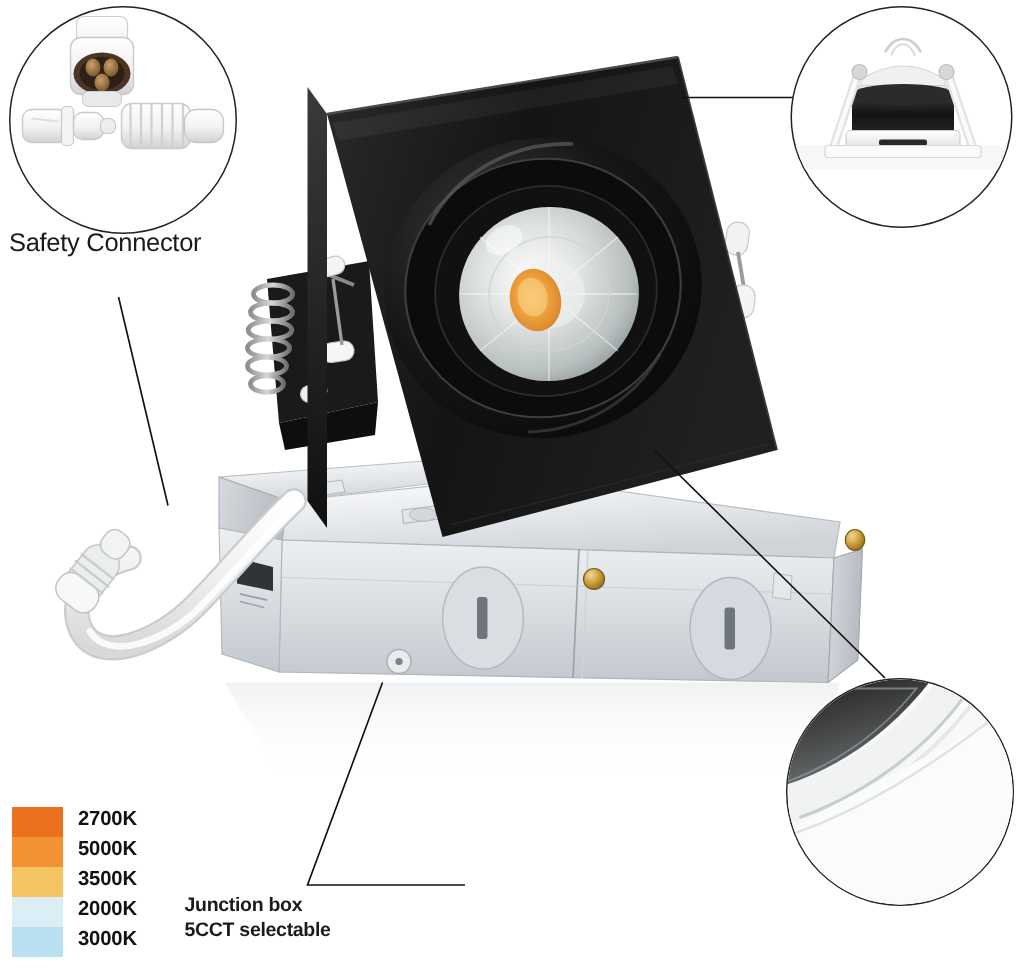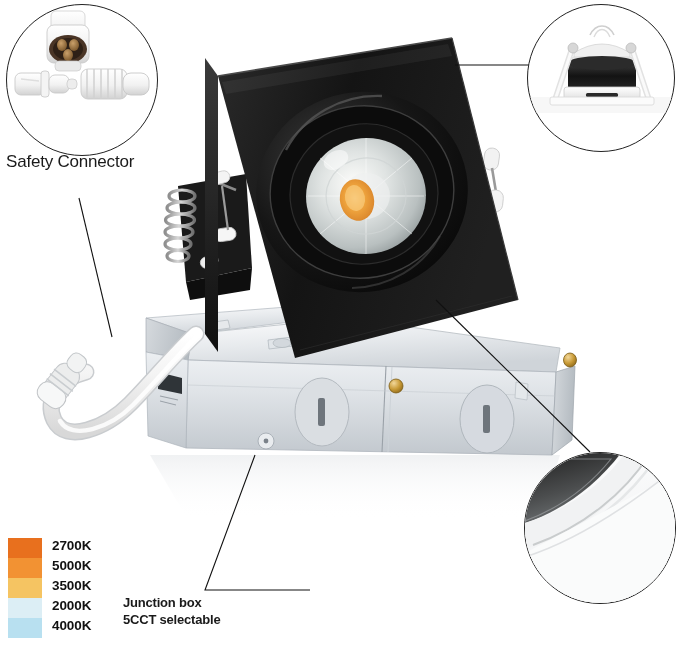--- a/index.html
+++ b/index.html
@@ -412,17 +412,17 @@
     <div class="cct-row">
       <div class="cct-swatch" style="background:#f5c462"></div>
       <div class="cct-text">3500K</div>
     </div>
     <div class="cct-row">
       <div class="cct-swatch" style="background: rgb(220, 238, 245);"></div>
       <div class="cct-text">2000K</div>
     </div>
     <div class="cct-row">
       <div class="cct-swatch" style="background:#b8e0f0"></div>
-      <div class="cct-text">4000K</div>
+      <div class="cct-text">3000K</div>
     </div>
   </div>
 
 </div>
 
 </body></html>

